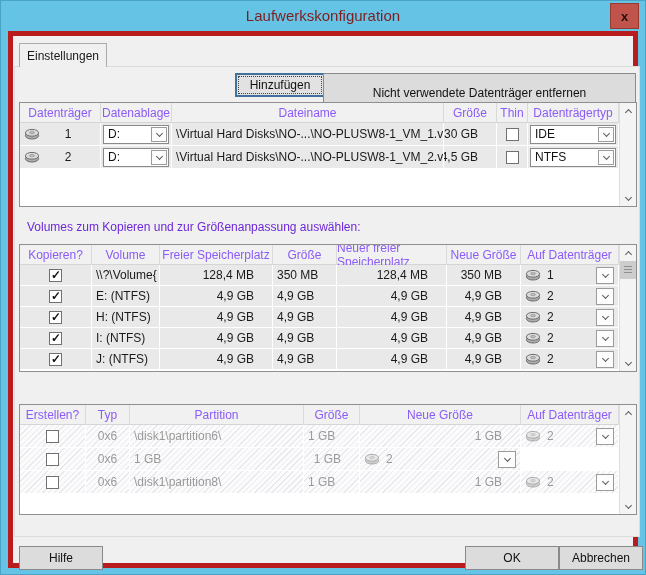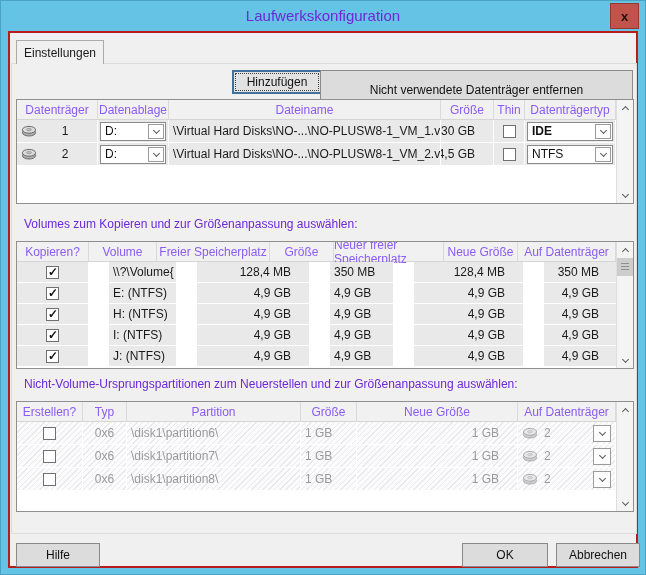--- a/index.html
+++ b/index.html
@@ -1,33 +1,33 @@
 <!DOCTYPE html>
 <html><head>
 <meta charset="utf-8">
 <style>
   html,body{margin:0;padding:0;background:#cfd8dc;}
   *{box-sizing:border-box;font-family:"Liberation Sans",sans-serif;}
   .window{position:relative;width:646px;height:575px;background:#65c4e5;border:1px solid #4aa3c6;overflow:hidden;font-size:12px;color:#1a1a1a;}
-  .title{position:absolute;top:6px;left:0;width:100%;text-align:center;font-size:15px;color:#6d28d9;}
+  .title{position:absolute;top:6px;left:0;width:100%;text-align:center;font-size:15px;color:#7f1d1d;}
   .close-btn{position:absolute;top:2px;right:6px;width:29px;height:26px;background:#c0544b;border:1px solid #97392f;display:flex;align-items:center;justify-content:center;font-weight:bold;font-size:13px;color:#24120f;cursor:pointer;}
-  .client{position:absolute;left:7px;top:30px;width:630px;height:537px;background:#f0f0f0;border:2px solid #b91c1c;}
+  .client{position:absolute;left:7px;top:30px;width:630px;height:537px;background:#f0f0f0;border:5px solid #b91c1c;}
   .tab{position:absolute;left:6px;top:7px;width:88px;height:24px;background:#f0f0f0;border:1px solid #ababab;border-bottom:none;display:flex;align-items:center;justify-content:center;z-index:2;}
   .panel{position:absolute;left:1px;top:30px;width:626px;height:471px;border:1px solid #dcdcdc;background:#f0f0f0;}
   .lbl{position:absolute;color:#6d28d9;}
   .btn{position:absolute;background:#dcdcdc;border:1px solid #8a8a8a;display:flex;align-items:center;justify-content:center;color:#111;cursor:pointer;}
   .btn.default{border:2px solid #41719c;outline:1px dotted #444;outline-offset:-4px;background:#e2e2e2;}
   
   .tbl{position:absolute;background:#fff;border:1px solid #8f8f8f;display:flex;}
   .t-main{flex:1;overflow:hidden;}
   .thead{display:grid;background:#f1f1f1;}
   .thead .hc{height:20px;display:flex;align-items:center;justify-content:center;border-right:1px solid #dadada;border-bottom:1px solid #d5d5d5;color:#8b5cf6;}
   .trow{display:grid;}
   .cell{background:#e9e9e9;border-right:1px solid #fff;border-bottom:1px solid #fff;display:flex;align-items:center;overflow:hidden;white-space:nowrap;padding:0 4px;}
-  .t1 .trow{height:23px;} .t2 .trow{height:21px;gap:20px;} .t3 .trow{height:23px;}
+  .t1 .trow{height:23px;} .t2 .trow{height:21px;} .t3 .trow{height:23px;}
   .num{justify-content:flex-end;padding-right:18px;}
   .ctr{justify-content:center;}
   .t3 .cell{background:repeating-linear-gradient(135deg,#fbfbfc 0 3px,#e7e9ef 3px 4px);color:#9a9a9a;}
   .t-fill{background:#fff;}
   
   .cb{width:13px;height:13px;background:#fff;border:1px solid #707070;position:relative;display:inline-block;flex:none;}
   .cb.checked::after{content:"✓";position:absolute;left:1px;top:-2px;font-size:12px;font-weight:bold;color:#111;}
   
   .combo{flex:1;height:19px;margin:0 2px;background:#fff;border:1px solid #8a8a8a;display:flex;align-items:center;padding-left:4px;color:#111;}
   .combo-btn{margin-left:auto;width:16px;height:15px;background:#fdfdfd;border:1px solid #9b9b9b;display:flex;align-items:center;justify-content:center;flex:none;cursor:pointer;margin-right:1px;}
@@ -92,21 +92,21 @@
               <span class="combo-btn">
                   <i class="chev"></i>
                 </span>
             </span>
           </div>
           <div class="cell">\Virtual Hard Disks\NO-...\NO-PLUSW8-1_VM_1.vhdx</div>
           <div class="cell num">30 GB</div>
           <div class="cell ctr">
               <span class="cb"></span>
             </div>
-          <div class="cell" style="padding:0;font-weight:bold;">
+          <div class="cell" style="padding:0;">
             <span class="combo">
               <span>IDE</span>
               <span class="combo-btn">
                   <i class="chev"></i>
                 </span>
             </span>
           </div>
         </div>
 
         <div class="trow g1">
@@ -282,21 +282,20 @@
             <i class="chev up"></i>
           </div>
         <div class="sb-thumb"></div>
         <div class="sb-track"></div>
         <div class="sb-btn">
             <i class="chev"></i>
           </div>
       </div>
     </div>
 
-    <div class="lbl" style="left:14px;top:344px;">Nicht-Volume-Ursprungspartitionen zum Neuerstellen und zur Größenanpassung auswählen:</div>
 
     <div class="tbl t3" style="left:6px;top:368px;width:618px;height:111px;">
       <div class="t-main">
         <div class="thead g3">
           <div class="hc">Erstellen?</div>
           <div class="hc">Typ</div>
           <div class="hc">Partition</div>
           <div class="hc">Größe</div>
           <div class="hc">Neue Größe</div>
           <div class="hc">Auf Datenträger</div>
@@ -321,21 +320,20 @@
                 <i class="chev"></i>
               </span>
           </div>
         </div>
 
         <div class="trow g3">
           <div class="cell ctr">
               <span class="cb"></span>
             </div>
           <div class="cell ctr">0x6</div>
-          <div class="cell">\disk1\partition7\</div>
           <div class="cell">1 GB</div>
           <div class="cell num">1 GB</div>
           <div class="cell">
             <svg class="disk dim" width="16" height="12" viewBox="0 0 16 12">
                 <ellipse cx="8" cy="7.6" rx="6.6" ry="3.4" fill="#adadad" stroke="#6b6b6b"></ellipse>
                 <ellipse cx="8" cy="4.8" rx="6.6" ry="3.4" fill="#dcdcdc" stroke="#6b6b6b"></ellipse>
                 <ellipse cx="8" cy="4.6" rx="2.6" ry="1.2" fill="#bdbdbd" stroke="#8a8a8a" stroke-width="0.6"></ellipse>
               </svg>
             <span class="gap6">2</span>
             <span class="dd-btn">
@@ -371,16 +369,16 @@
             <i class="chev up"></i>
           </div>
         <div class="sb-track"></div>
         <div class="sb-btn">
             <i class="chev"></i>
           </div>
       </div>
     </div>
 
     <div class="btn fbtn" style="left:6px;top:510px;width:84px;">Hilfe</div>
-    <div class="btn fbtn" style="left:452px;top:510px;width:86px;">OK</div>
+    <div class="btn fbtn" style="left:452px;top:510px;width:94px;">OK</div>
     <div class="btn fbtn" style="left:546px;top:510px;width:84px;">Abbrechen</div>
   </div>
 </div>
 
 </body></html>

